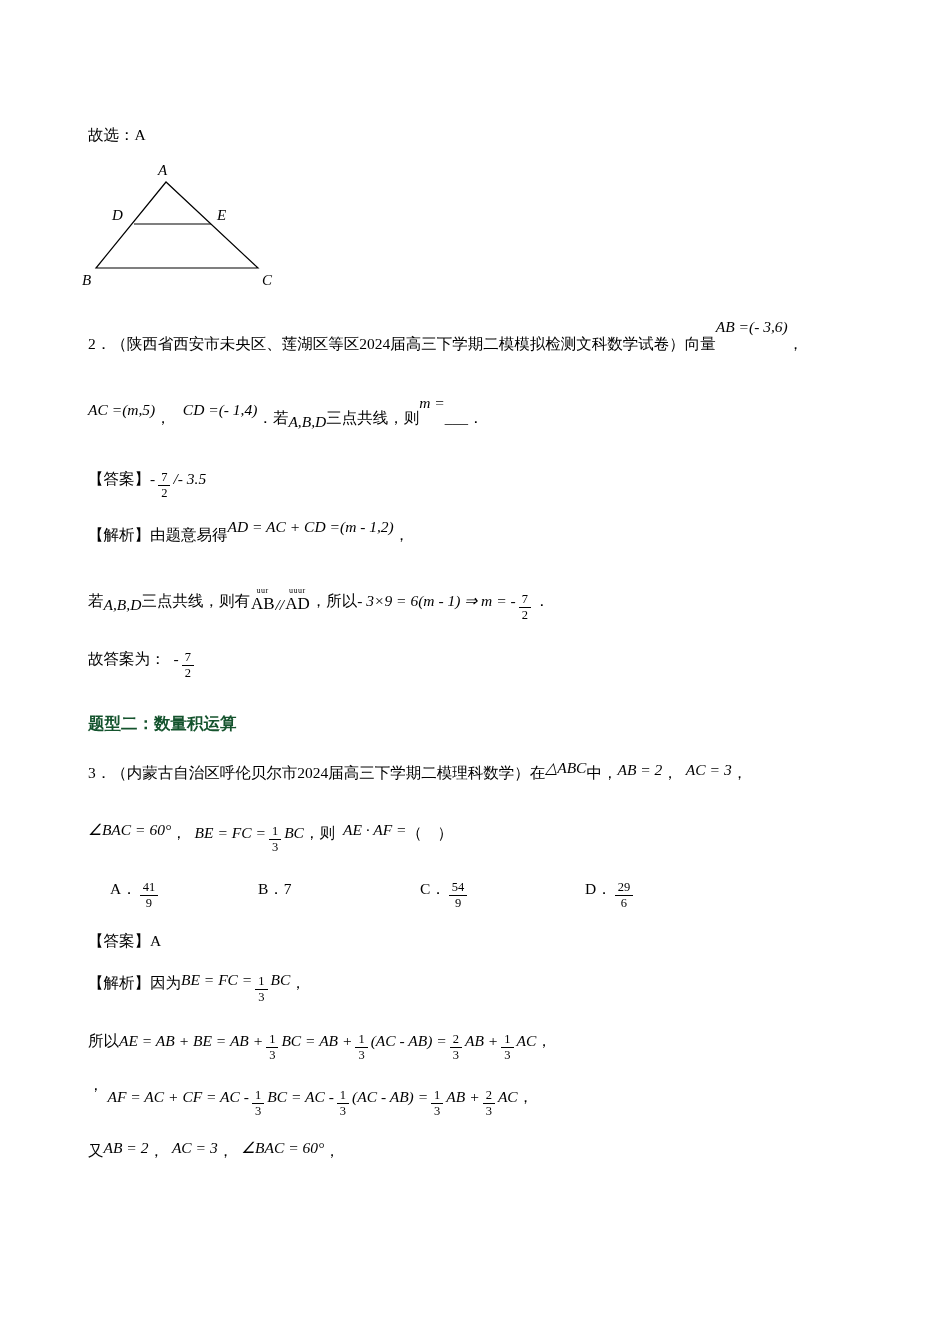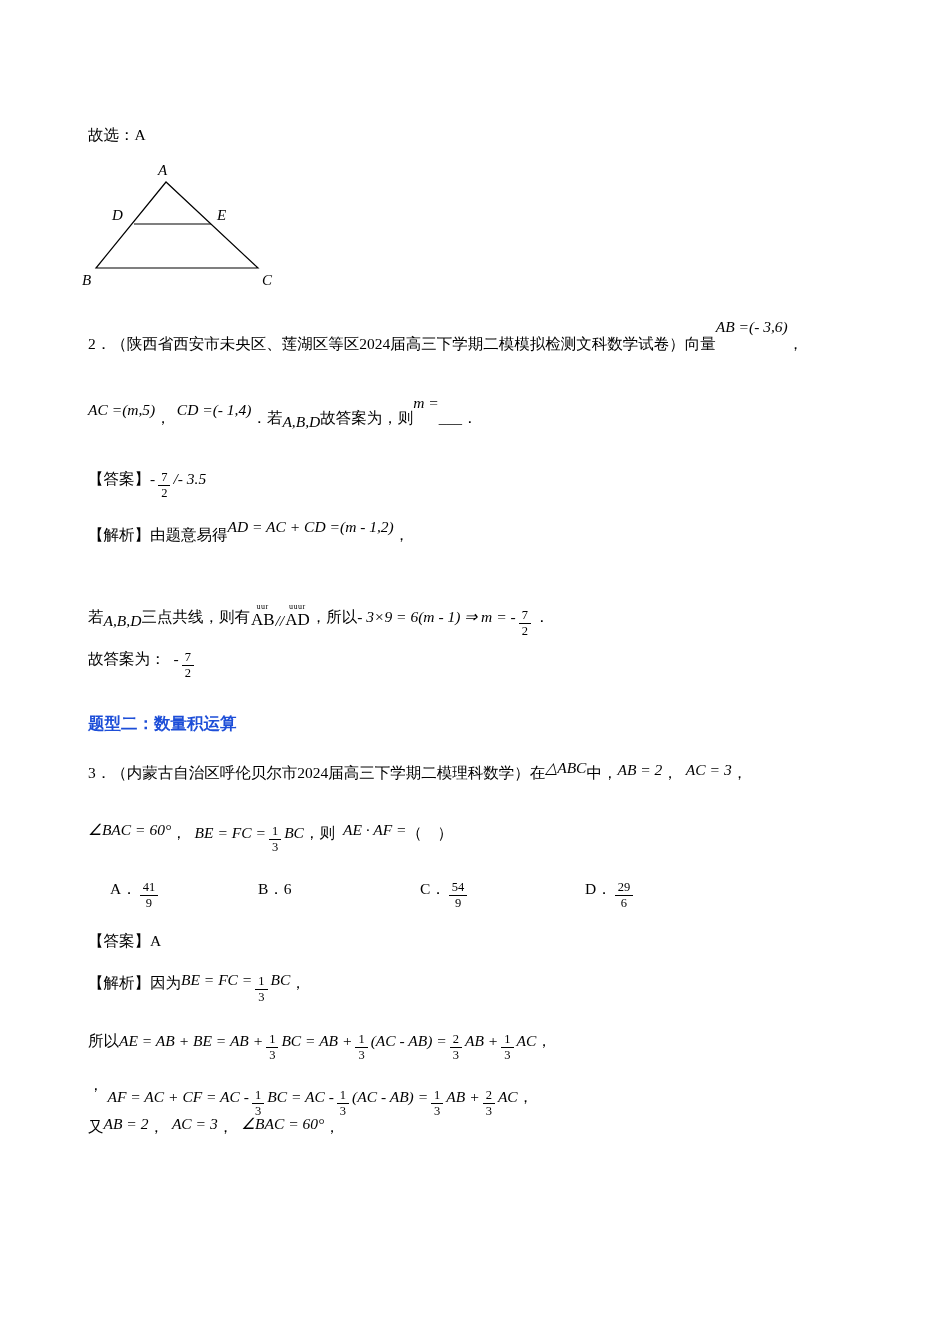--- a/index.html
+++ b/index.html
@@ -12,31 +12,31 @@
   .cn{font-style:normal}
   .math{font-style:italic;font-family:"Liberation Serif", serif}
   .r3{position:relative;top:-3px}
   .r5{position:relative;top:-5px}
   .r8{position:relative;top:-8px}
   .r15{position:relative;top:-15px}
   .r17{position:relative;top:-17px}
   .d4{position:relative;top:4px}
   .lead{position:relative;top:-12px;margin-right:4px}
   .gap8{margin-left:8px}
-  .gap10{margin-left:6px}
+  .gap10{margin-left:12px}
   .frac{
     display:inline-block;text-align:center;font-size:12.5px;line-height:13px;
     vertical-align:-13px;font-style:normal;margin:0 3px;
   }
   .frac .num{display:block;padding:0 3px 1px}
   .frac .den{display:block;border-top:1px solid #000;padding:1px 3px 0}
-  .vec{display:inline-block;text-align:center;line-height:1;position:relative;top:3px;margin:16px 1px;vertical-align:baseline}
+  .vec{display:inline-block;text-align:center;line-height:1;position:relative;top:3px;margin:0 1px;vertical-align:baseline}
   .vec .arr{display:block;font-size:8px;line-height:6px;height:7px;font-style:normal;overflow:hidden;letter-spacing:0.5px}
   .vec .base{display:block;font-size:17px;}
-  .heading{font-family:"Liberation Sans", sans-serif;font-weight:bold;font-size:16.5px;color:#1d4ed8}
+  .heading{font-family:"Liberation Sans", sans-serif;font-weight:bold;font-size:16.5px;color:#14532d}
   .fig{position:absolute;left:78px;top:160px}
   .fig text{font-style:italic;font-family:"Liberation Serif", serif;font-size:15px;fill:#000}
   .opt{position:absolute;top:0;white-space:nowrap}
 </style>
 </head>
 <body>
 
 <div>
 
   <div class="line red" style="top:124px">
@@ -51,21 +51,21 @@
     <text x="139" y="60">E</text>
     <text x="4" y="125">B</text>
     <text x="184" y="125">C</text>
   </svg>
 
   <div class="line" style="top:333px">
     <span class="cn">2．（陕西省西安市未央区、莲湖区等区2024届高三下学期二模模拟检测文科数学试卷）向量</span><span class="math r17">AB =(- 3,6)</span><span class="cn">，</span>
   </div>
 
   <div class="line" style="top:407px">
-    <span class="math r8">AC =(m,5)</span><span class="cn">，</span><span class="math r8 gap10">CD =(- 1,4)</span><span class="cn">．若</span><span class="math d4">A,B,D</span><span class="cn">故答案为，则</span><span class="math r15">m =</span><span class="cn">___．</span>
+    <span class="math r8">AC =(m,5)</span><span class="cn">，</span><span class="math r8 gap10">CD =(- 1,4)</span><span class="cn">．若</span><span class="math d4">A,B,D</span><span class="cn">三点共线，则</span><span class="math r15">m =</span><span class="cn">___．</span>
   </div>
 
   <div class="line" style="top:468px">
     <span class="red cn">【答案】</span><span class="math">-</span><span class="frac"><span class="num">7</span><span class="den">2</span></span><span class="math">/- 3.5</span>
   </div>
 
   <div class="line" style="top:524px">
     <span class="red cn">【解析】由题意易得</span><span class="math r8">AD = AC + CD =(m - 1,2)</span><span class="red cn">，</span>
   </div>
 
@@ -82,38 +82,38 @@
   <div class="line" style="top:762px">
     <span class="cn">3．（内蒙古自治区呼伦贝尔市2024届高三下学期二模理科数学）在</span><span class="math r5">△ABC</span><span class="cn">中，</span><span class="math r3">AB = 2</span><span class="cn">，</span><span class="math r3 gap8">AC = 3</span><span class="cn">，</span>
   </div>
 
   <div class="line" style="top:822px">
     <span class="math r3">∠BAC = 60°</span><span class="cn">，</span><span class="math gap8">BE = FC =</span><span class="frac"><span class="num">1</span><span class="den">3</span></span><span class="math">BC</span><span class="cn">，则</span><span class="math r3 gap8">AE · AF =</span><span class="cn">（　）</span>
   </div>
 
   <div class="line" style="top:878px">
     <span class="opt" style="left:22px"><span class="cn">A．</span><span class="frac"><span class="num">41</span><span class="den">9</span></span></span>
-    <span class="opt" style="left:170px"><span class="cn">B．6</span></span>
+    <span class="opt" style="left:170px"><span class="cn">B．7</span></span>
     <span class="opt" style="left:332px"><span class="cn">C．</span><span class="frac"><span class="num">54</span><span class="den">9</span></span></span>
     <span class="opt" style="left:497px"><span class="cn">D．</span><span class="frac"><span class="num">29</span><span class="den">6</span></span></span>
   </div>
 
   <div class="line red" style="top:930px">
     <span class="cn">【答案】A</span>
   </div>
 
   <div class="line" style="top:972px">
     <span class="red cn">【解析】因为</span><span class="math r3">BE = FC =</span><span class="frac"><span class="num">1</span><span class="den">3</span></span><span class="math r3">BC</span><span class="red cn">，</span>
   </div>
 
   <div class="line" style="top:1030px">
     <span class="red cn">所以</span><span class="math">AE = AB + BE = AB +</span><span class="frac"><span class="num">1</span><span class="den">3</span></span><span class="math">BC = AB +</span><span class="frac"><span class="num">1</span><span class="den">3</span></span><span class="math">(AC - AB) =</span><span class="frac"><span class="num">2</span><span class="den">3</span></span><span class="math">AB +</span><span class="frac"><span class="num">1</span><span class="den">3</span></span><span class="math">AC</span><span class="red cn">，</span>
   </div>
 
   <div class="line" style="top:1086px">
     <span class="red cn lead">，</span><span class="math">AF = AC + CF = AC -</span><span class="frac"><span class="num">1</span><span class="den">3</span></span><span class="math">BC = AC -</span><span class="frac"><span class="num">1</span><span class="den">3</span></span><span class="math">(AC - AB) =</span><span class="frac"><span class="num">1</span><span class="den">3</span></span><span class="math">AB +</span><span class="frac"><span class="num">2</span><span class="den">3</span></span><span class="math">AC</span><span class="red cn">，</span>
   </div>
 
-  <div class="line" style="top:1116px">
+  <div class="line" style="top:1140px">
     <span class="red cn">又</span><span class="math r3">AB = 2</span><span class="cn">，</span><span class="math r3 gap8">AC = 3</span><span class="cn">，</span><span class="math r3 gap8">∠BAC = 60°</span><span class="cn">，</span>
   </div>
 
 </div>
 
 </body></html>

